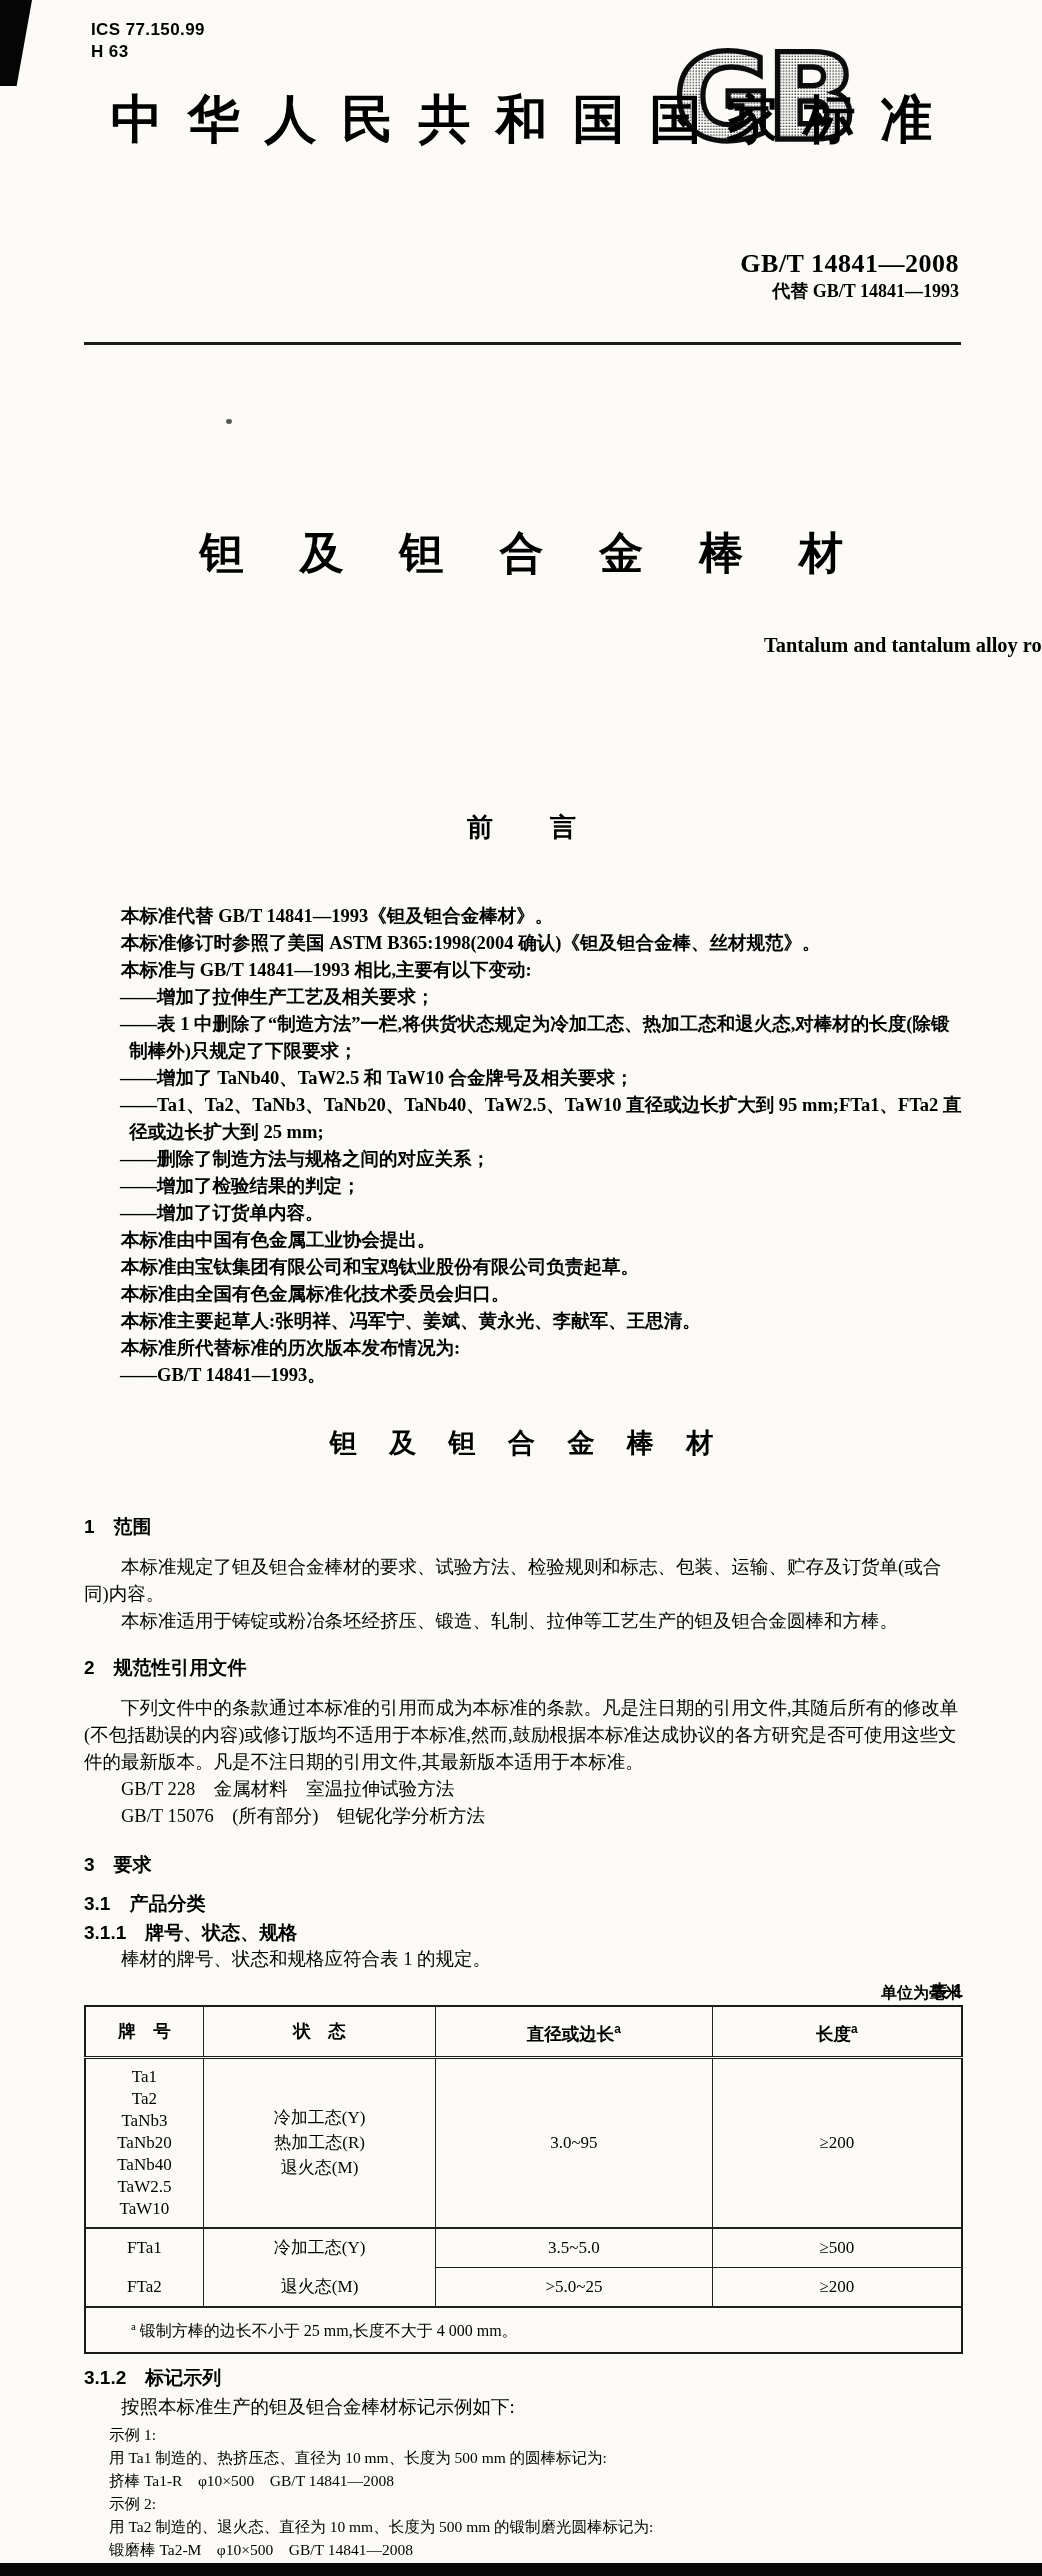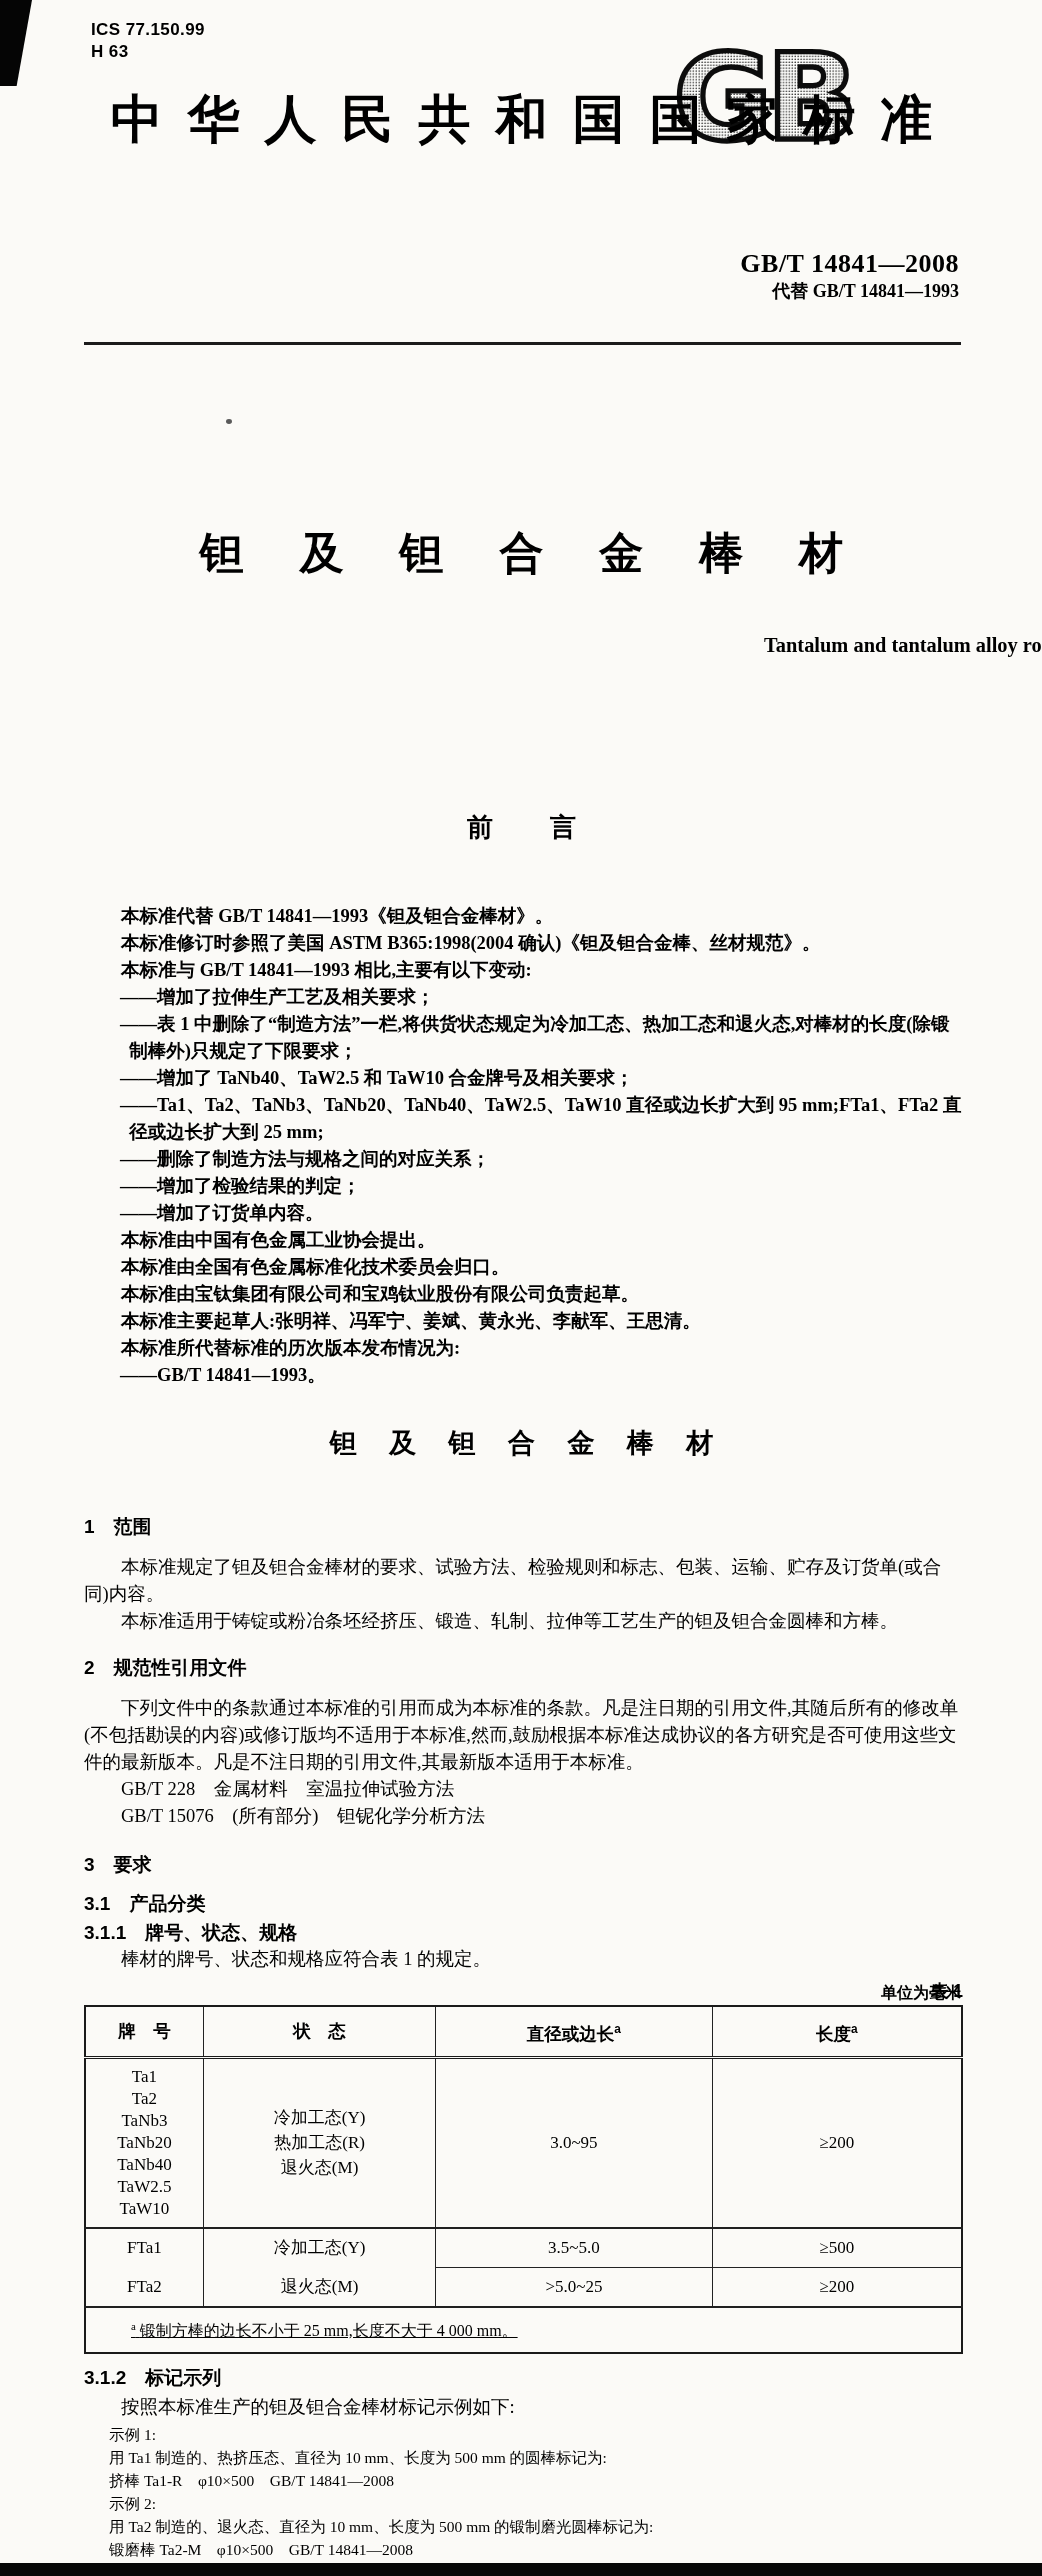--- a/index.html
+++ b/index.html
@@ -64,21 +64,21 @@
   .t1 thead th { font:700 17.5px/23px "Liberation Sans", sans-serif; height:41px;
     border-bottom:3.9px double #1a1a1a; }
   .t1 sup { font-size:68%; }
   .g1 td { border-bottom:2.4px solid #1f1f1f; padding:6.8px 0; }
   .g1 .line { line-height:22px; }
   .g1 .state-line { line-height:25px; }
   .g2 td { height:30px; }
   .g2a td.nb { border-bottom:none; }
   .g2a td.bb { border-bottom:1.9px solid #222; }
   .g2b td { border-bottom:2.4px solid #1f1f1f; }
-  .t-foot td { border-left:none; text-align:left; padding:4.9px 7.8px 7.8px 45px; font-size:16px;text-decoration:underline; }
+  .t-foot td { border-left:none; text-align:left; padding:4.9px 7.8px 7.8px 45px; font-size:16px; }
 
   .examples { margin:1.9px 0 0 25px; font-size:15.5px; line-height:23px; }
   .ex-line { margin:0; }
 </style>
 </head>
 <body>
 
 <div class="page">
 
   <div class="corner-artifact"></div>
@@ -118,22 +118,22 @@
     <p class="fw-para">本标准修订时参照了美国 ASTM B365:1998(2004 确认)《钽及钽合金棒、丝材规范》。</p>
     <p class="fw-para">本标准与 GB/T 14841—1993 相比,主要有以下变动:</p>
     <p class="fw-dash">——增加了拉伸生产工艺及相关要求；</p>
     <p class="fw-dash">——表 1 中删除了“制造方法”一栏,将供货状态规定为冷加工态、热加工态和退火态,对棒材的长度(除锻制棒外)只规定了下限要求；</p>
     <p class="fw-dash">——增加了 TaNb40、TaW2.5 和 TaW10 合金牌号及相关要求；</p>
     <p class="fw-dash">——Ta1、Ta2、TaNb3、TaNb20、TaNb40、TaW2.5、TaW10 直径或边长扩大到 95 mm;FTa1、FTa2 直径或边长扩大到 25 mm;</p>
     <p class="fw-dash">——删除了制造方法与规格之间的对应关系；</p>
     <p class="fw-dash">——增加了检验结果的判定；</p>
     <p class="fw-dash">——增加了订货单内容。</p>
     <p class="fw-para">本标准由中国有色金属工业协会提出。</p>
+    <p class="fw-para">本标准由宝钛集团有限公司和宝鸡钛业股份有限公司负责起草。</p>
     <p class="fw-para">本标准由全国有色金属标准化技术委员会归口。</p>
-    <p class="fw-para">本标准由宝钛集团有限公司和宝鸡钛业股份有限公司负责起草。</p>
     <p class="fw-para">本标准主要起草人:张明祥、冯军宁、姜斌、黄永光、李献军、王思清。</p>
     <p class="fw-para">本标准所代替标准的历次版本发布情况为:</p>
     <p class="fw-dash">——GB/T 14841—1993。</p>
   </div>
 
   <div class="sec-title">钽及钽合金棒材</div>
 
   <div class="content">
     <h4 class="hd s1">1　范围</h4>
     <p class="p s1p1">本标准规定了钽及钽合金棒材的要求、试验方法、检验规则和标志、包装、运输、贮存及订货单(或合同)内容。</p>

